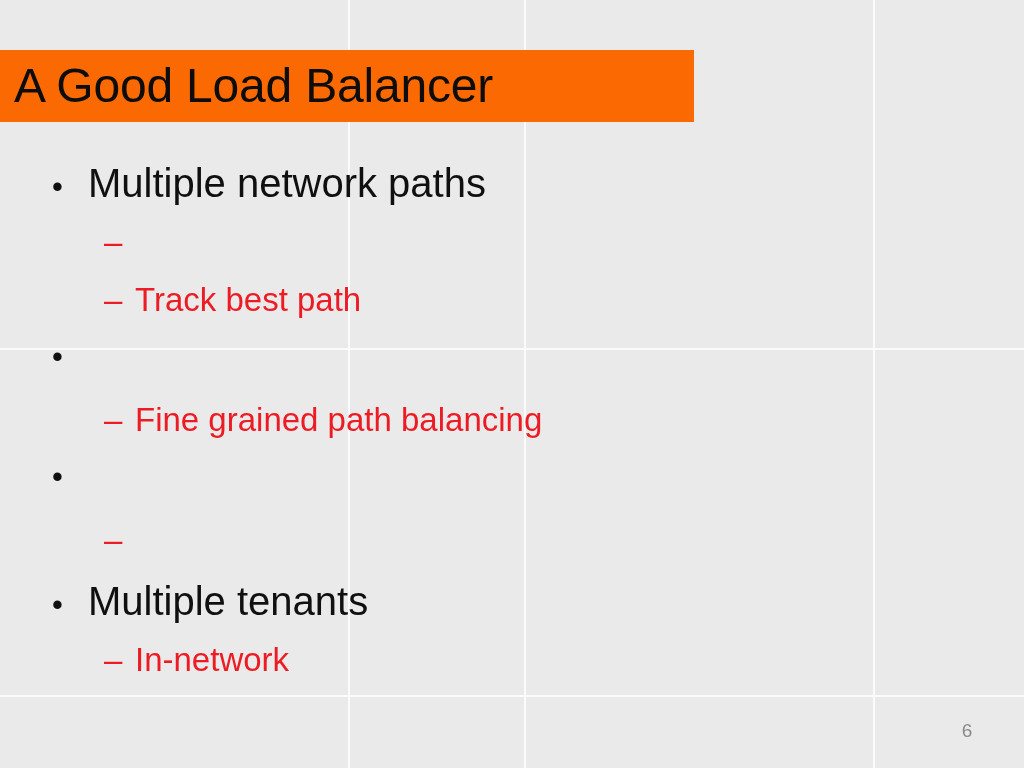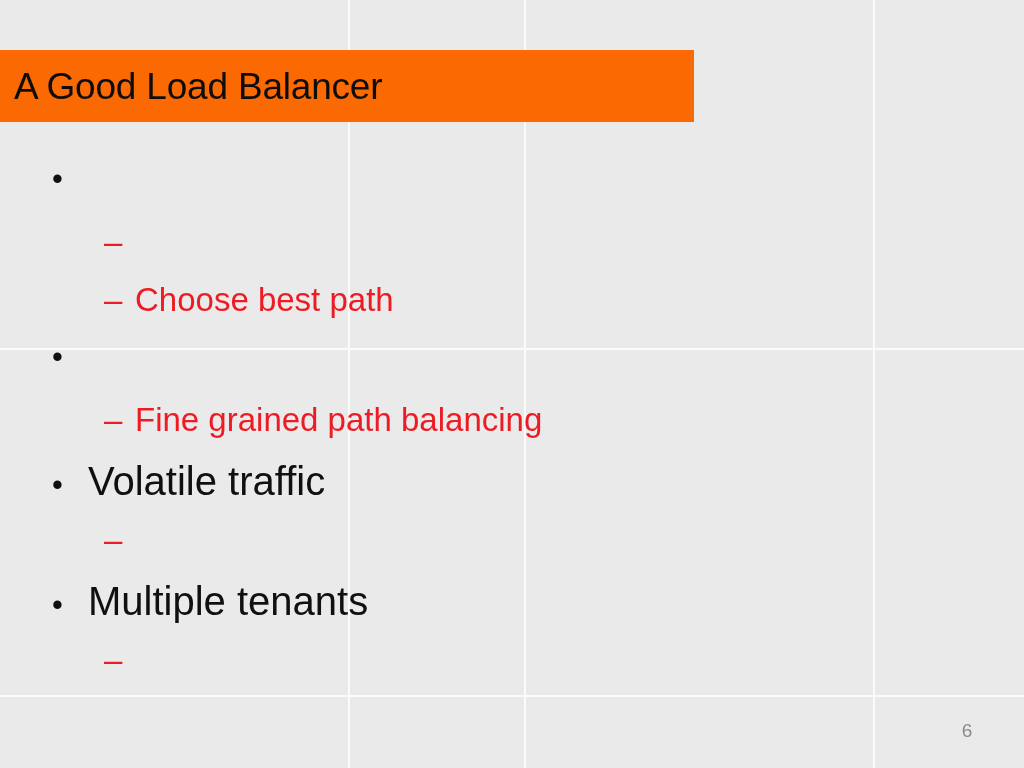--- a/index.html
+++ b/index.html
@@ -55,21 +55,21 @@
     width: 694px;
     height: 72px;
     background: #FB6A02;
     z-index: 3;
   }
   #title-text {
     position: absolute;
     left: 14px;
     top: 50%;
     transform: translateY(-50%);
-    font-size: 37px;
+    font-size: 48px;
     line-height: 1;
     color: #0d0d0d;
     letter-spacing: -0.2px;
     white-space: nowrap;
   }
 
   
   #body {
     position: absolute;
     left: 0;
@@ -140,46 +140,47 @@
     <div class="grid-h gh2"></div>
   </div>
 
   <div id="title-banner">
     <div id="title-text">A Good Load Balancer</div>
   </div>
 
   <div id="body">
       <div class="bullet-row lvl1">
         <span class="marker">•</span>
+        <span class="bullet-text">Multiple network paths</span>
       </div>
       <div class="bullet-row lvl2">
         <span class="marker">–</span>
       </div>
       <div class="bullet-row lvl2">
         <span class="marker">–</span>
-        <span class="bullet-text">Choose best path</span>
+        <span class="bullet-text">Track best path</span>
       </div>
       <div class="bullet-row lvl1">
         <span class="marker">•</span>
       </div>
       <div class="bullet-row lvl2">
         <span class="marker">–</span>
         <span class="bullet-text">Fine grained path balancing</span>
       </div>
       <div class="bullet-row lvl1">
         <span class="marker">•</span>
-        <span class="bullet-text">Volatile traffic</span>
       </div>
       <div class="bullet-row lvl2">
         <span class="marker">–</span>
       </div>
       <div class="bullet-row lvl1">
         <span class="marker">•</span>
         <span class="bullet-text">Multiple tenants</span>
       </div>
       <div class="bullet-row lvl2">
         <span class="marker">–</span>
+        <span class="bullet-text">In-network</span>
       </div>
     </div>
 
   <div id="slide-number">6</div>
 
 </div>
 
 </body></html>

